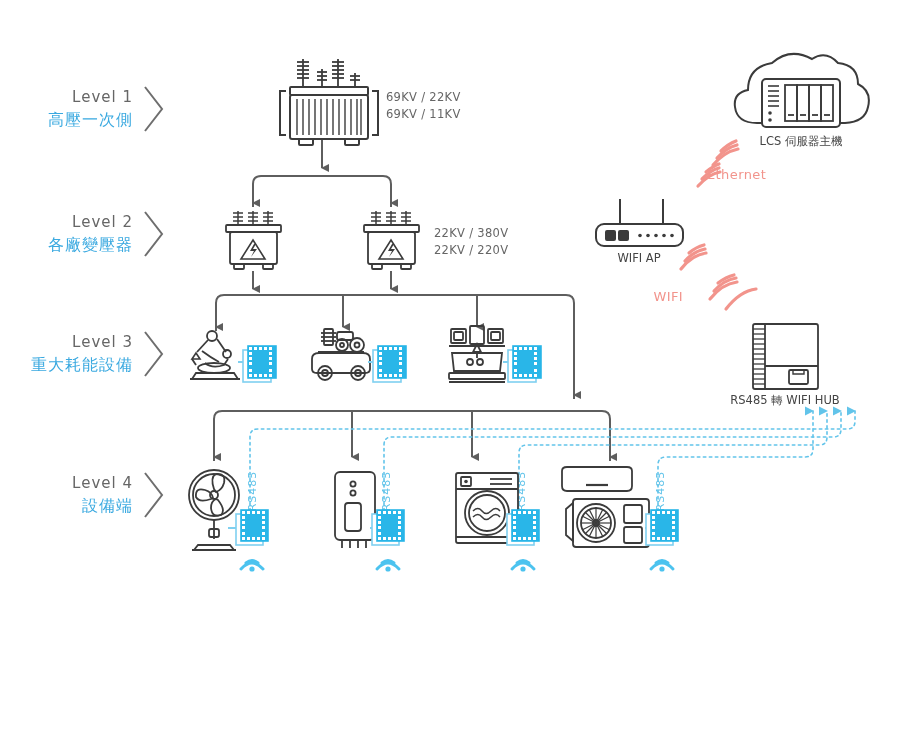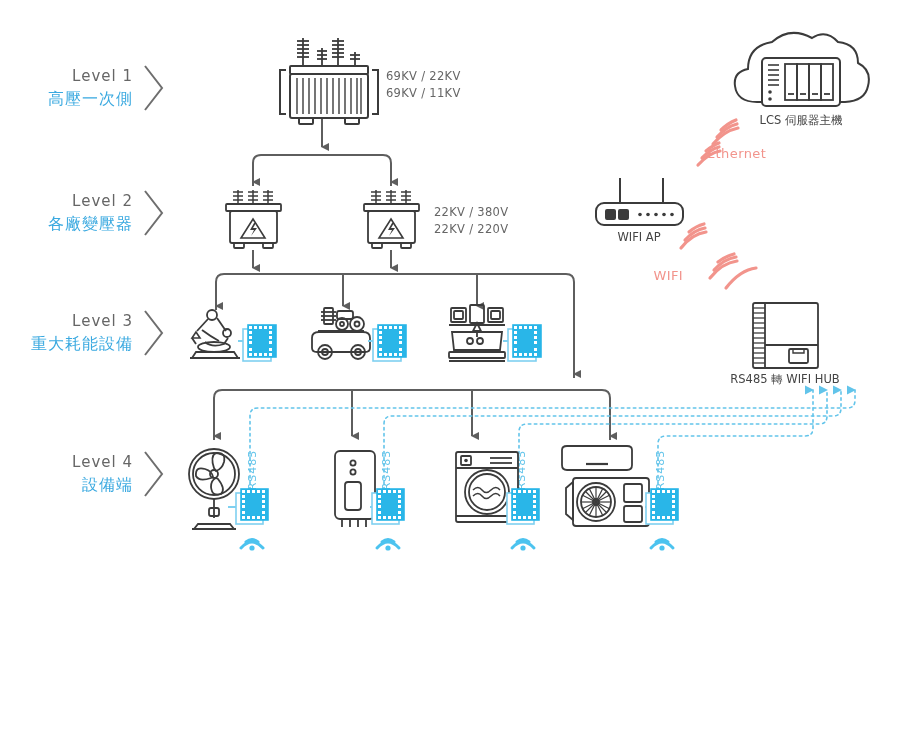--- a/index.html
+++ b/index.html
@@ -1,17 +1,17 @@
 <!DOCTYPE html>
 <html><head>
 <meta charset="utf-8">
 <style>
   html,body{margin:0;padding:0;background:#ffffff;}
   body{width:897px;height:750px;font-family:"DejaVu Sans","Liberation Sans",sans-serif;}
-  #stage{position:relative;width:897px;height:564px;overflow:hidden;background:#fff;}
+  #stage{position:relative;width:897px;height:564px;overflow:hidden;background:#fff;margin-top:21px;}
   #diagram{position:absolute;left:0;top:0;width:897px;height:750px;}
   .lvl-en{font-family:"DejaVu Sans","Liberation Sans",sans-serif;font-size:15px;fill:#666666;letter-spacing:1px;}
   .lvl-zh{font-family:"DejaVu Sans","Liberation Sans",sans-serif;font-size:16px;fill:#3aa9e0;letter-spacing:1px;}
   .volt{font-family:"DejaVu Sans","Liberation Sans",sans-serif;font-size:11.5px;fill:#666666;letter-spacing:.3px;}
   .devlabel{font-family:"DejaVu Sans","Liberation Sans",sans-serif;font-size:11.5px;fill:#444444;}
   .pinklabel{font-family:"DejaVu Sans","Liberation Sans",sans-serif;font-size:13px;fill:#f2948c;letter-spacing:.4px;}
   .bluelabel{font-family:"DejaVu Sans","Liberation Sans",sans-serif;font-size:11px;fill:#62c4ea;letter-spacing:1px;}
   .blelabel{font-family:"DejaVu Sans","Liberation Sans",sans-serif;font-size:12px;fill:#8bd3ef;letter-spacing:1.5px;}
 </style>
 </head>

